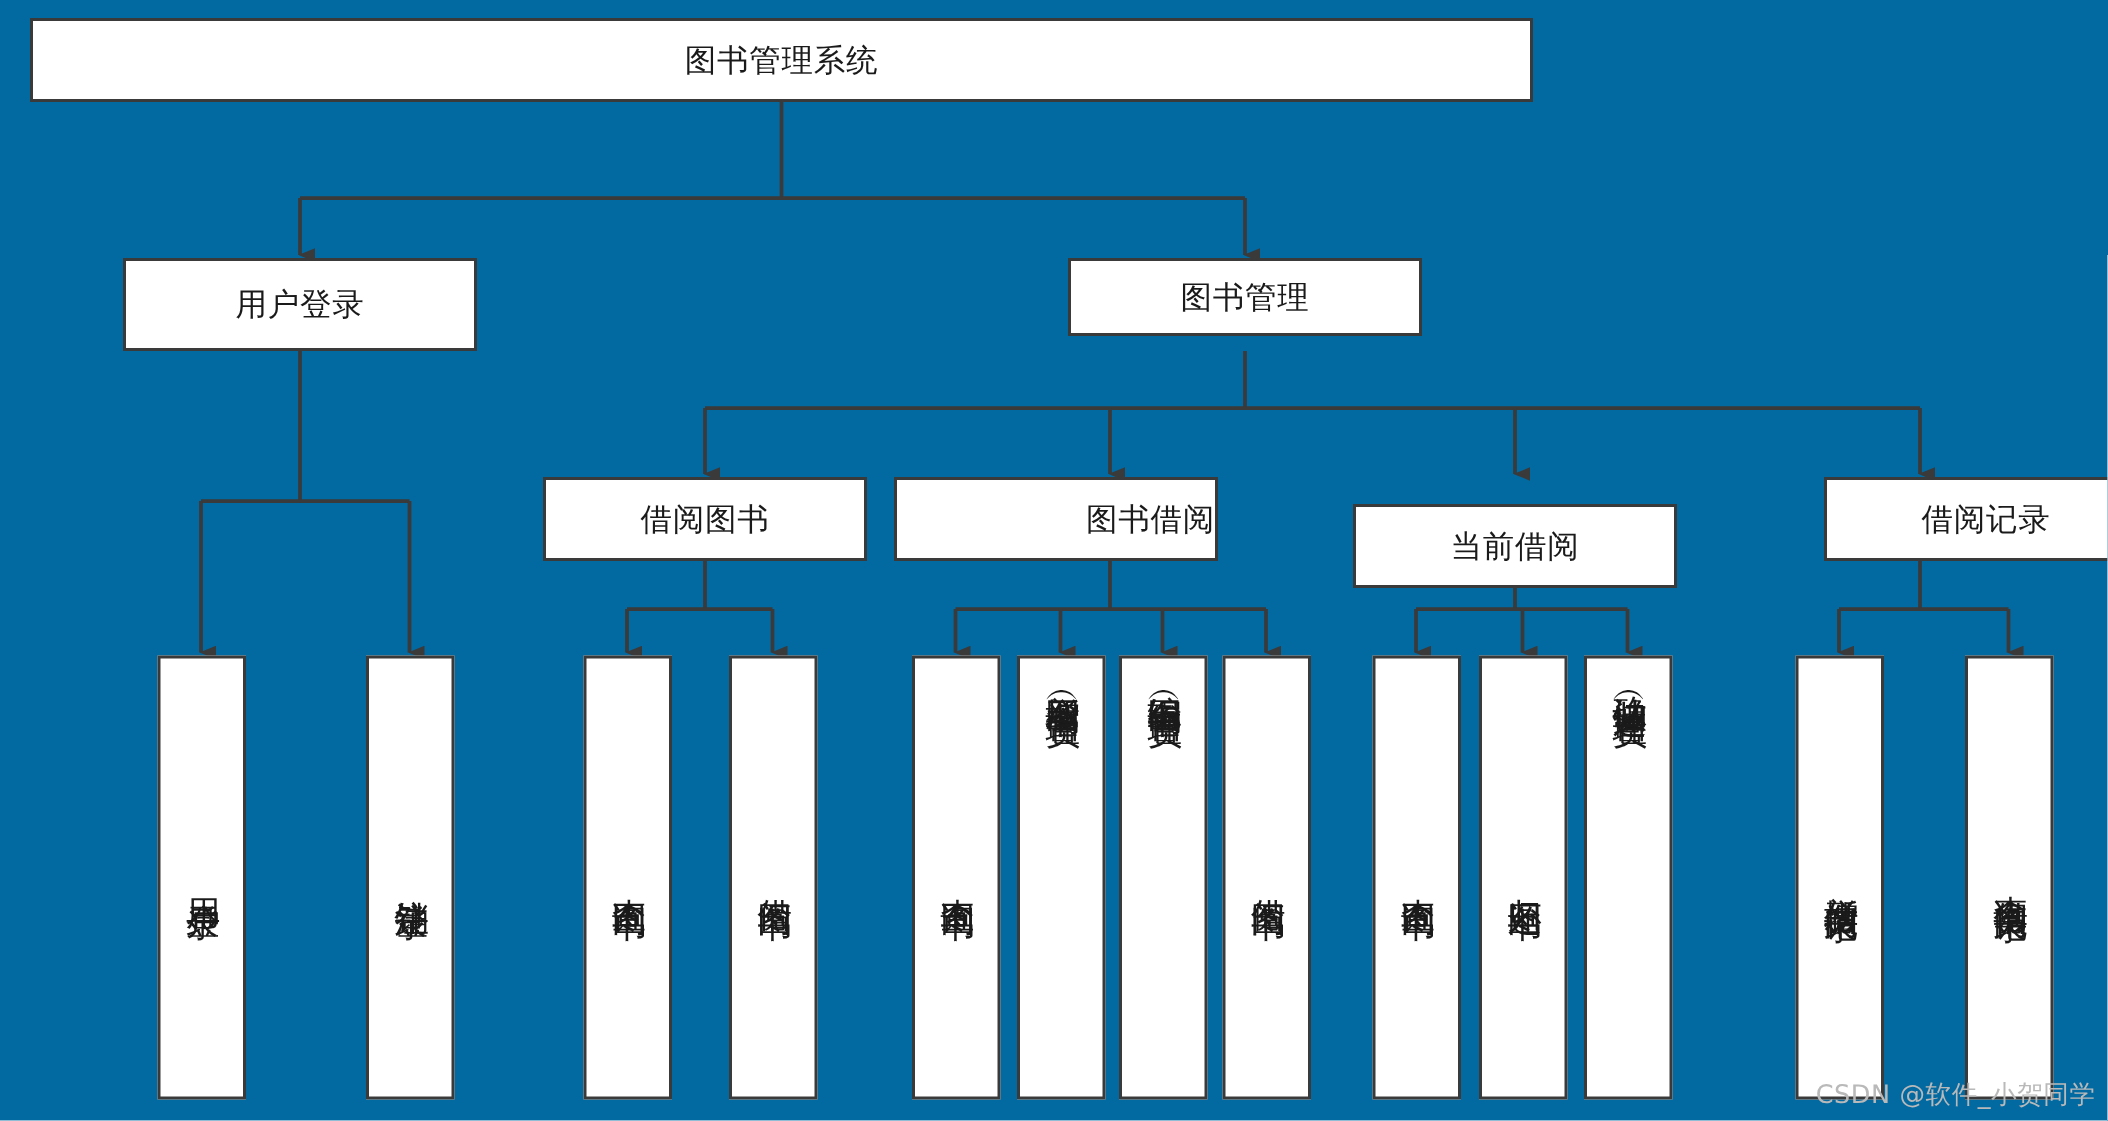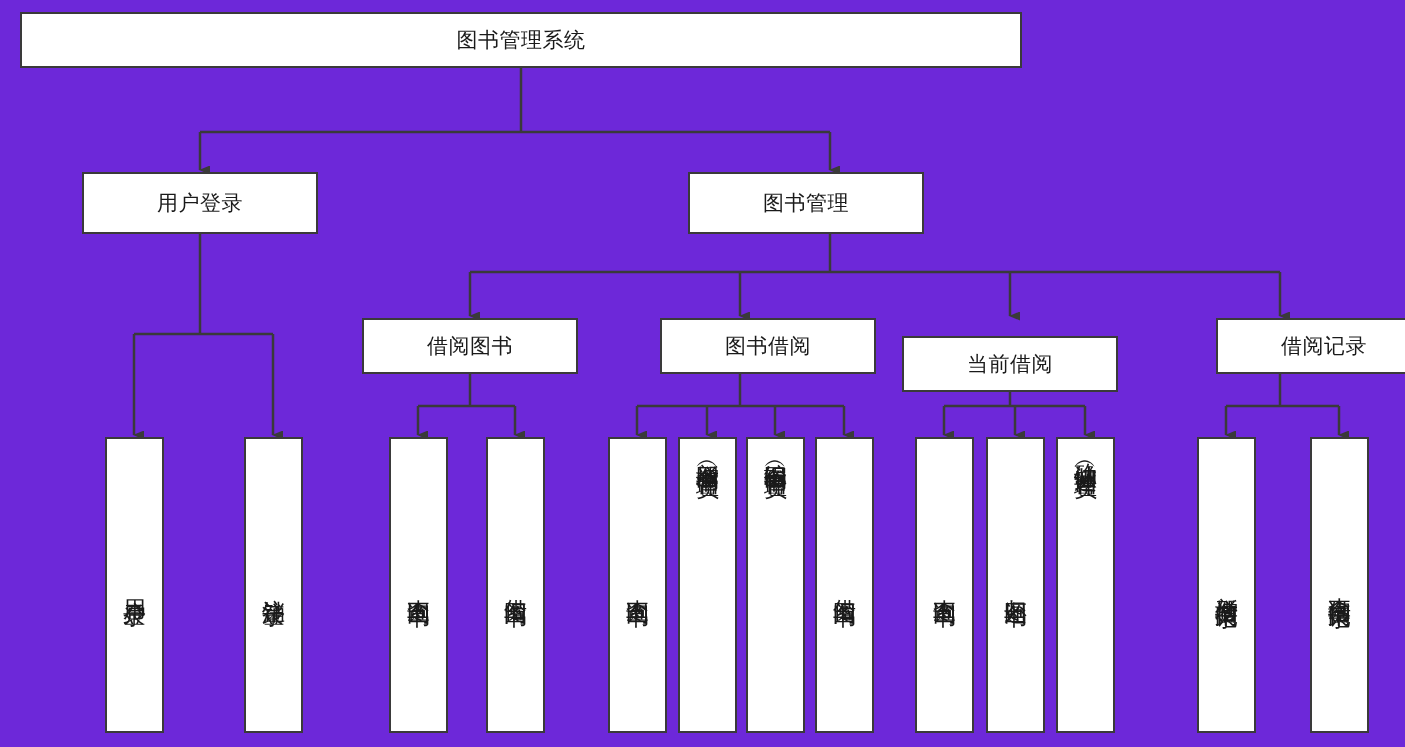--- a/index.html
+++ b/index.html
@@ -7,21 +7,21 @@
     padding: 0;
     background: #ffffff;
   }
   body {
     font-family: "DejaVu Sans", "Liberation Sans", sans-serif;
   }
   #page {
     position: relative;
     width: 1405px;
     height: 747px;
-    background: #6d28d9;
+    background: #0369a1;
     overflow: hidden;
   }
   #diagram-svg {
     position: absolute;
     left: 0;
     top: 0;
     width: 1405px;
     height: 747px;
   }
   .node-box {
@@ -120,27 +120,27 @@
       </g>
   </svg>
 
   <div id="nodes-layer">
       <div class="node-box horizontal" style="left: 20px; top: 12px; width: 1002px; height: 56px;">
         <span class="node-label">图书管理系统</span>
       </div>
       <div class="node-box horizontal" style="left: 82px; top: 172px; width: 236px; height: 62px;">
         <span class="node-label">用户登录</span>
       </div>
-      <div class="node-box horizontal" style="left: 688px; top: 172px; width: 236px; height: 62px;">
+      <div class="node-box horizontal" style="left: 712px; top: 172px; width: 236px; height: 52px;">
         <span class="node-label">图书管理</span>
       </div>
       <div class="node-box horizontal" style="left: 362px; top: 318px; width: 216px; height: 56px;">
         <span class="node-label">借阅图书</span>
       </div>
-      <div class="node-box horizontal" style="left: 660px; top: 318px; width: 216px; height: 56px;">
+      <div class="node-box horizontal" style="left: 596px; top: 318px; width: 216px; height: 56px; justify-content: flex-end;">
         <span class="node-label">图书借阅</span>
       </div>
       <div class="node-box horizontal" style="left: 902px; top: 336px; width: 216px; height: 56px;">
         <span class="node-label">当前借阅</span>
       </div>
       <div class="node-box horizontal" style="left: 1172px; top: 318px; width: 216px; height: 56px; margin-left: 44px;">
         <span class="node-label">借阅记录</span>
       </div>
       <div class="node-box vertical centered" style="left: 105px; top: 437px; width: 59px; height: 296px;">
         <span class="node-label">用户登录</span>
@@ -176,14 +176,15 @@
         <span class="node-label">确认归还（管理员）</span>
       </div>
       <div class="node-box vertical centered" style="left: 1197px; top: 437px; width: 59px; height: 296px;">
         <span class="node-label">新增借阅记录</span>
       </div>
       <div class="node-box vertical centered" style="left: 1310px; top: 437px; width: 59px; height: 296px;">
         <span class="node-label">查询借阅记录</span>
       </div>
     </div>
 
+  <div id="watermark">CSDN @软件_小贺同学</div>
 
 </div>
 
 </body></html>

